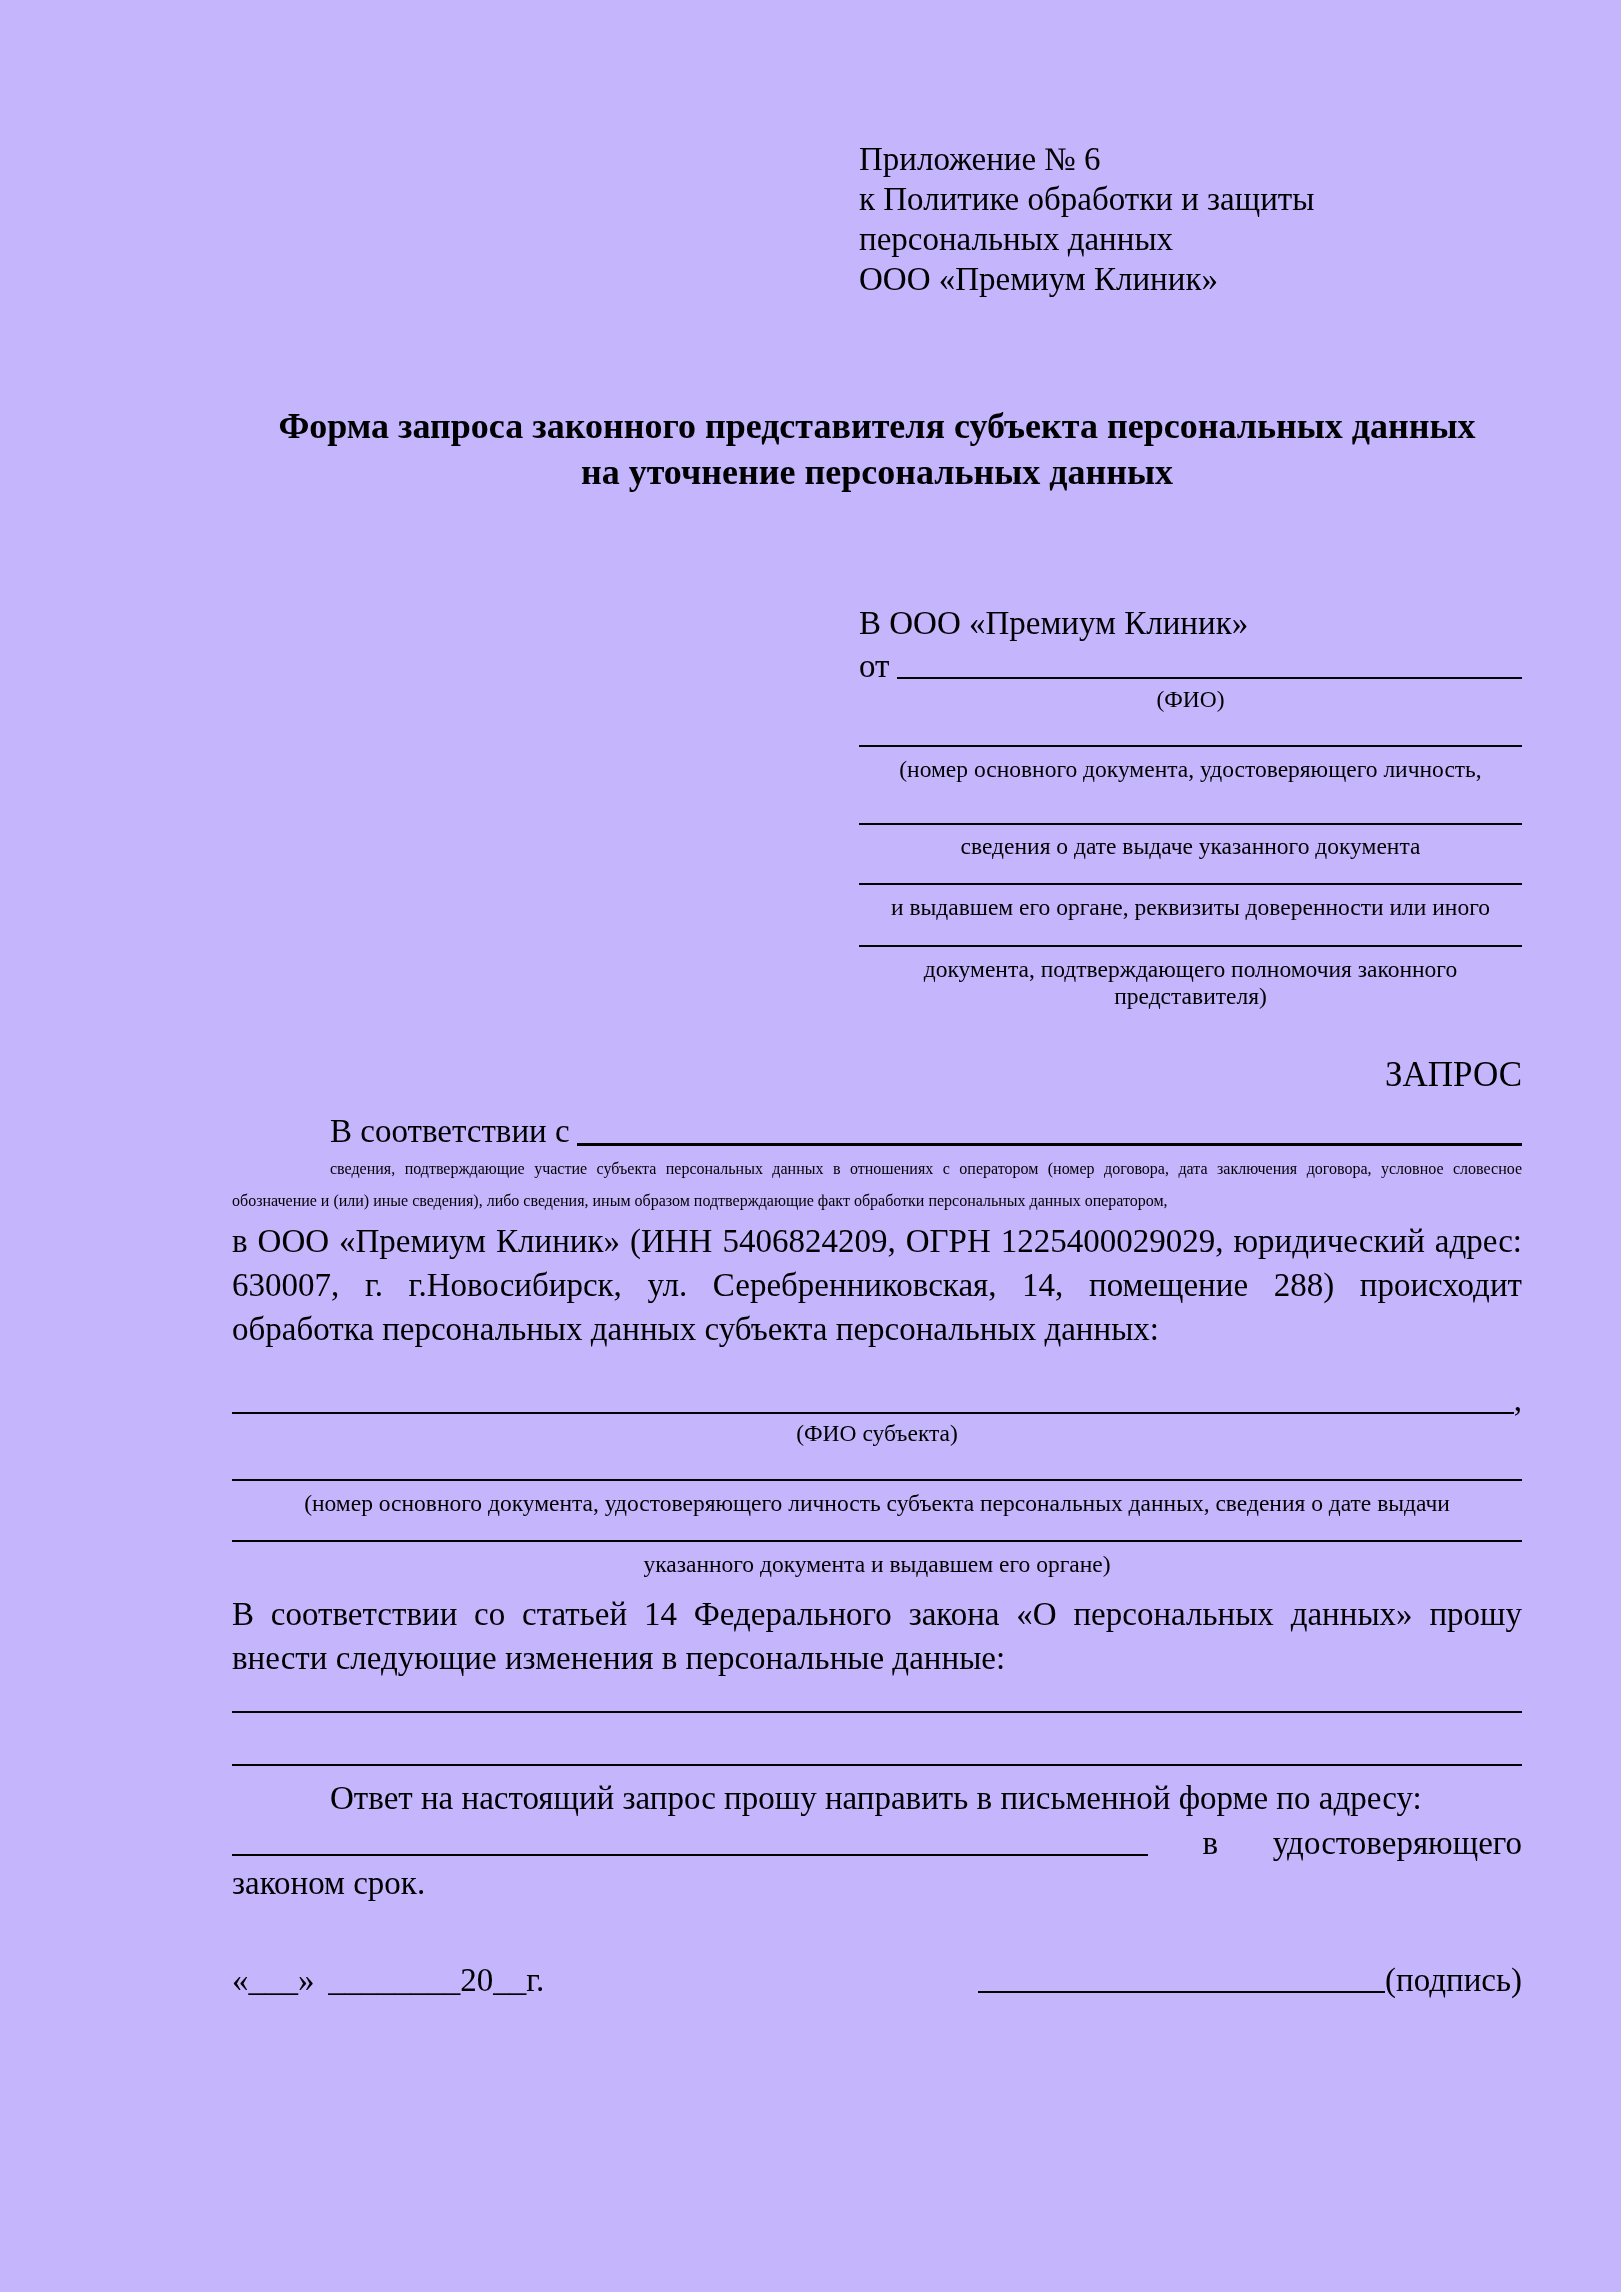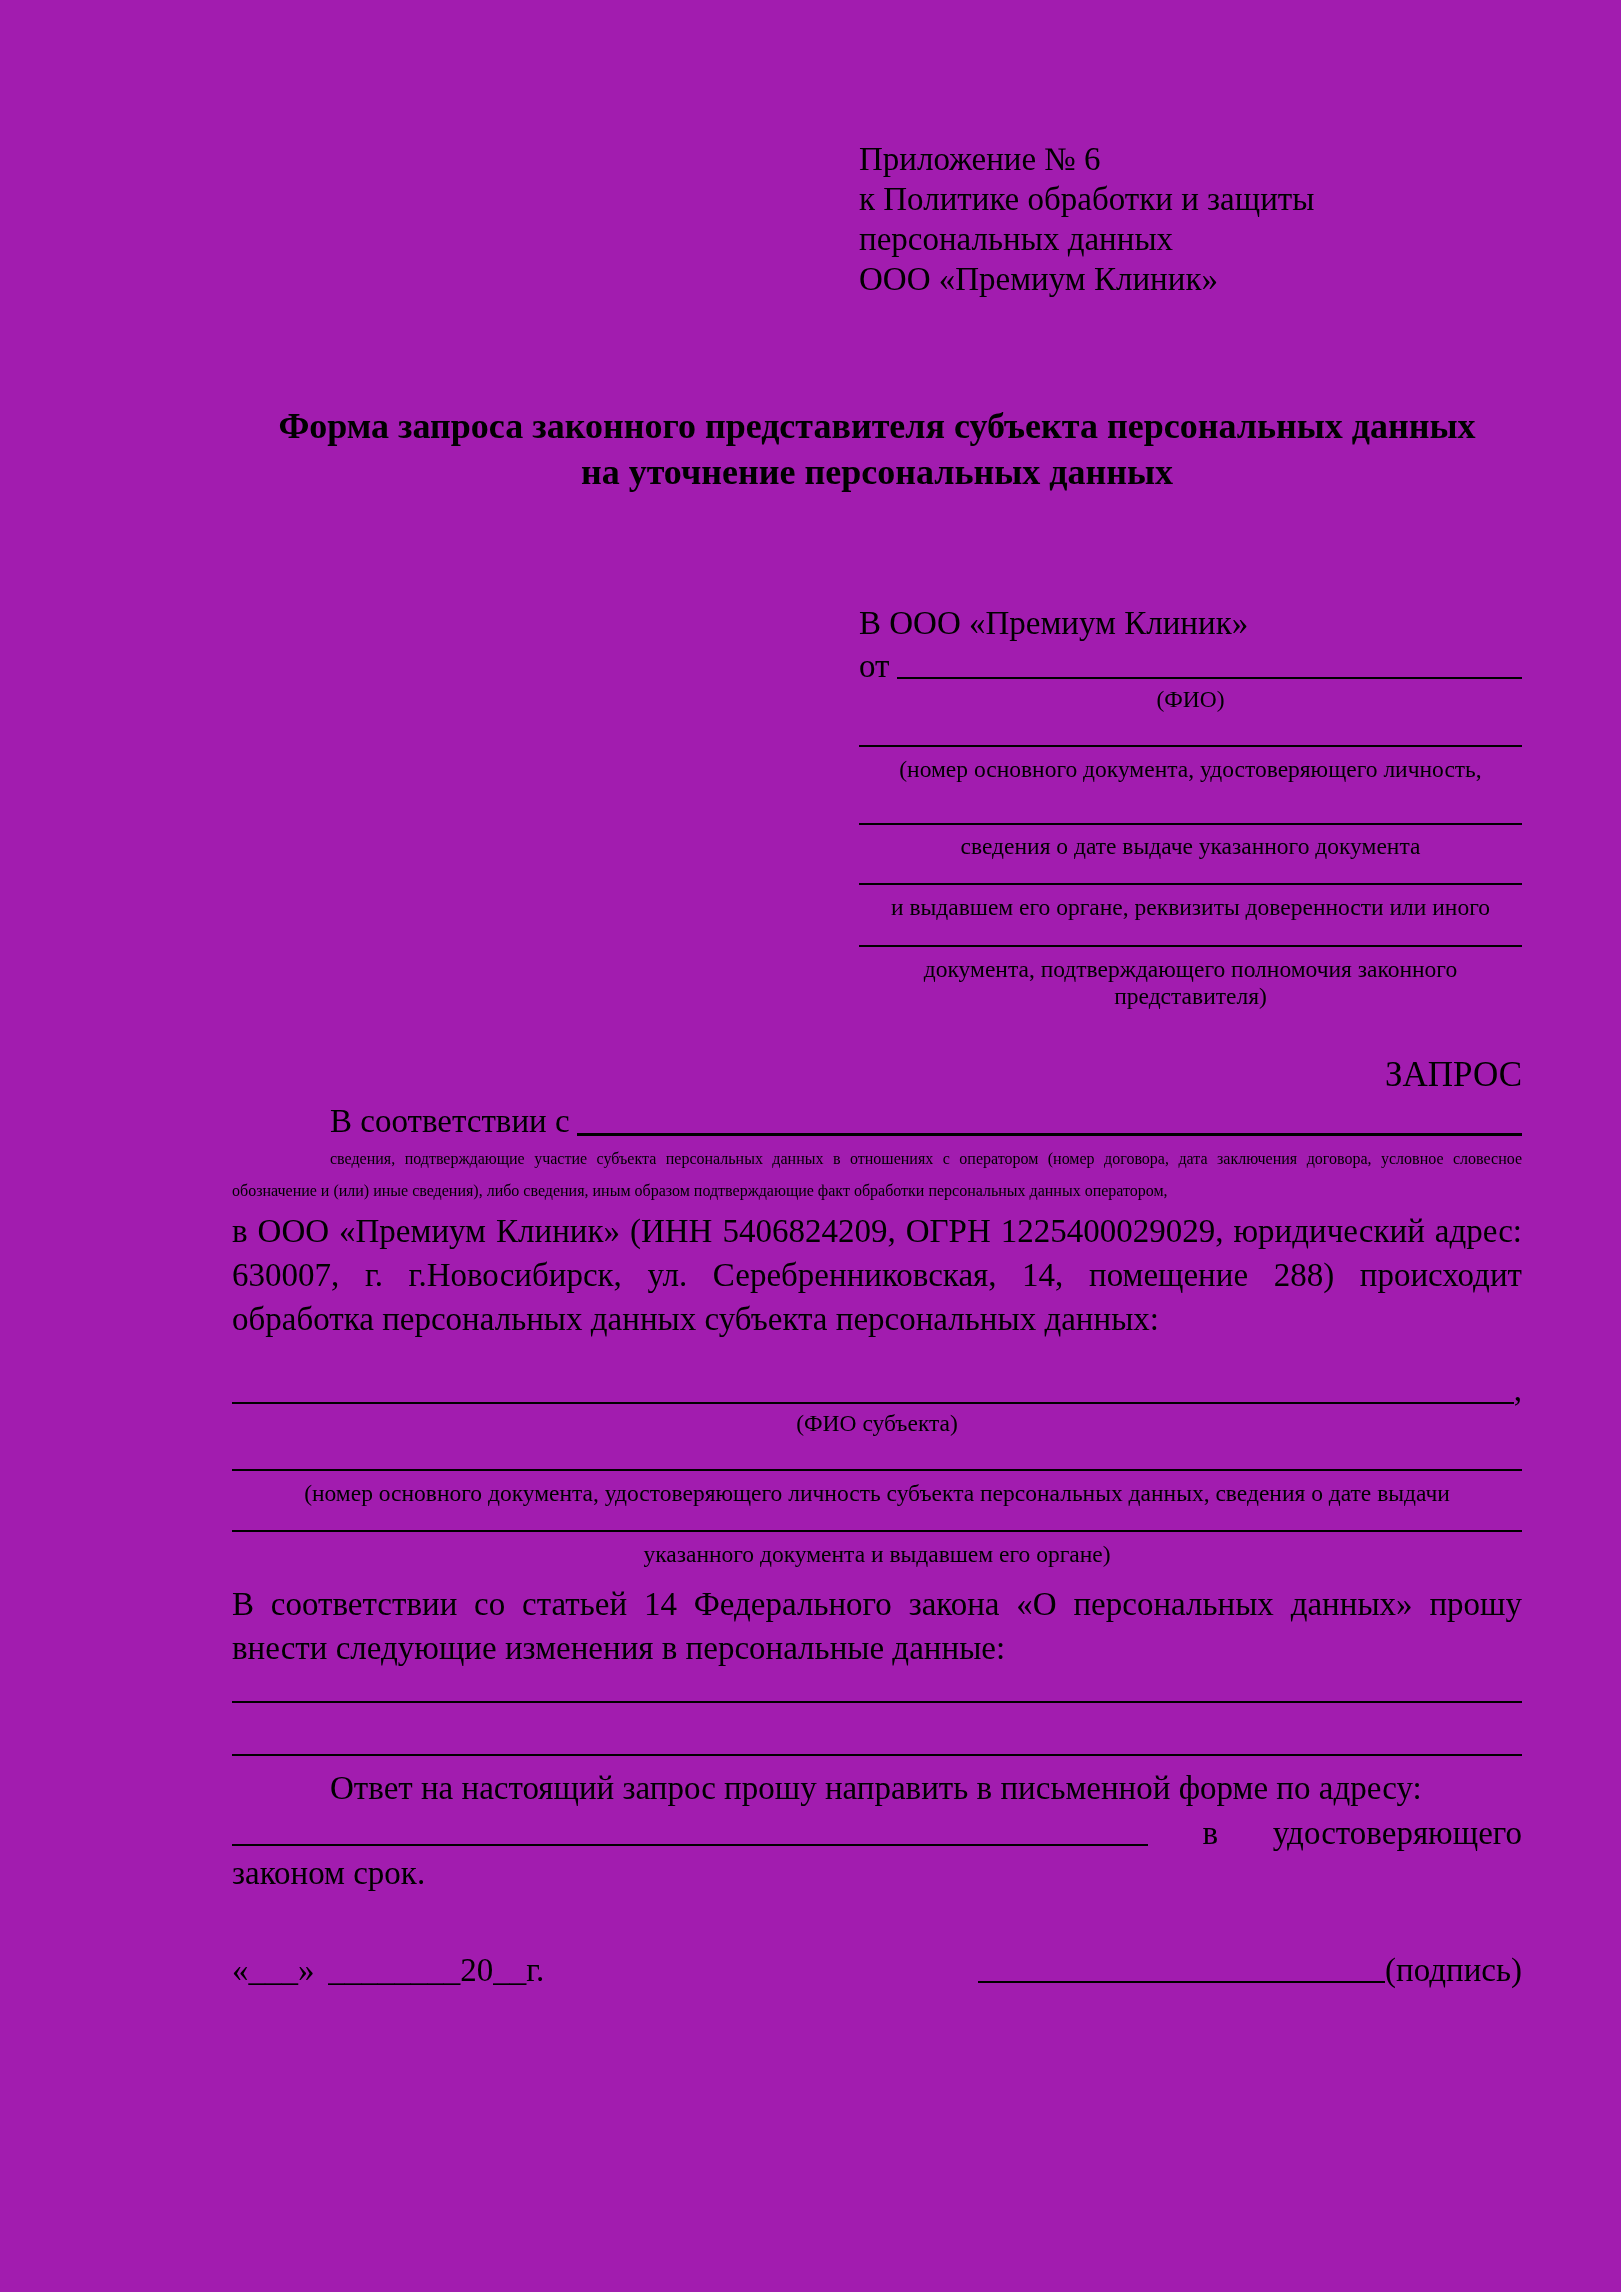--- a/index.html
+++ b/index.html
@@ -1,19 +1,19 @@
 <!DOCTYPE html>
 <html><head>
 <meta charset="utf-8">
 <style>
   html,body{margin:0;padding:0;background:#ffffff;}
   .page{
     position:relative;
     width:1621px;height:2293px;
-    background:#a21caf;color:#000000;
+    background:#c4b5fd;color:#000000;
     font-family:"Liberation Serif","DejaVu Serif",serif;
     font-size:33px;line-height:40px;
     overflow:hidden;
   }
   .content{padding:0 99px 0 232px;}
 
   
   .appendix{margin:139px 0 0 627px;}
 
   
@@ -24,21 +24,21 @@
   .from-row{display:flex;margin-top:2.9px;}
   .lbl{flex:0 0 auto;white-space:nowrap;}
   .fill{flex:1 1 auto;border-bottom:2.9px solid #000;margin:0 0 6.9px 7.8px;}
   .cap{font-size:23.5px;line-height:27.4px;text-align:center;}
   .pair .cap{margin-top:8.8px;}
   .rule{border-top:2.9px solid #000;height:0;}
   .mt33{margin-top:32px}.mt40{margin-top:39px}.mt23{margin-top:22.5px}.mt24{margin-top:23.5px}
 
   
   .zapros{margin-top:44px;text-align:right;font-size:35px;}
-  .intro{display:flex;margin-top:6px;}
+  .intro{display:flex;margin-top:16px;}
   .intro .lbl{padding-left:98px;}
   .intro .fill{border-bottom:3.9px solid #000;margin-bottom:4.9px;}
   .footnote{font-size:16px;line-height:32px;text-align:justify;text-indent:98px;margin-top:2px;}
   .para{text-align:justify;line-height:44px;}
   .op-para{margin-top:2px;}
   .comma-row{display:flex;align-items:flex-end;margin-top:25.5px;height:44px;}
   .comma-row .fill{margin:0 0 5.9px 0;}
   .law{margin-top:13.7px;}
   .hr{border-top:2.9px solid #000;height:0;}
   .hr1{margin-top:31px;}

